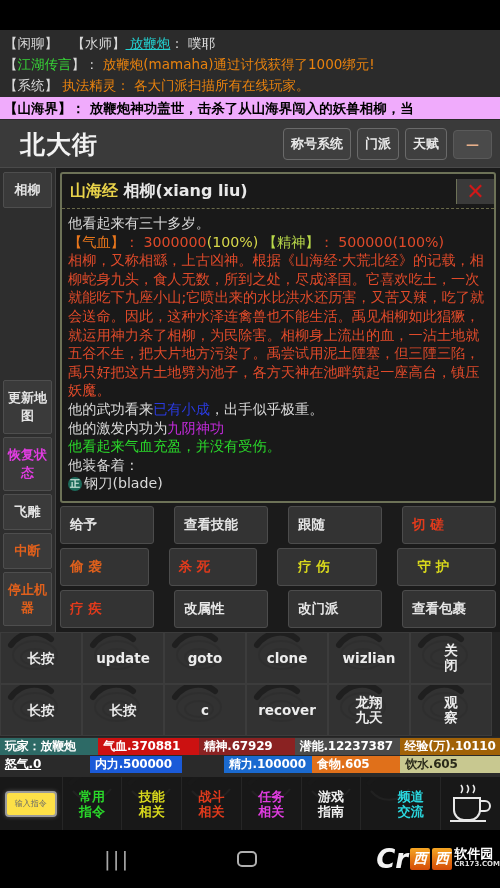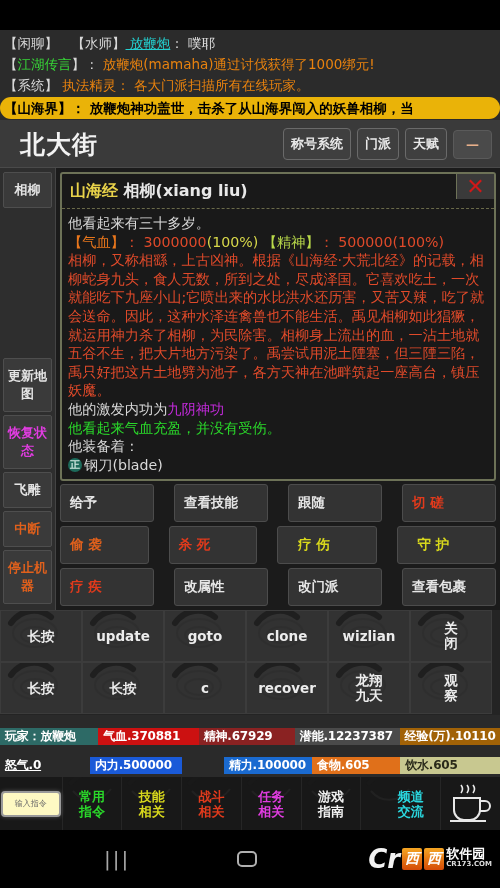--- a/index.html
+++ b/index.html
@@ -18,22 +18,22 @@
   .chat {
     background:#2b2b2b; flex:none;
     padding:3px 0 1px 0;
     border-bottom:1px solid #3a3a3a;
   }
   .chat-line {
     font-size:13.5px; line-height:21px; white-space:nowrap;
     padding:0 4px; overflow:hidden; letter-spacing:0px;
   }
   .chat-line.banner {
-    background:#eab308; color:#000; font-weight:bold;
-    line-height:22px; margin-top:1px;border-radius:11px;
+    background:#f0abfc; color:#000; font-weight:bold;
+    line-height:22px; margin-top:1px;
   }
   .cy { color:#24d0d0; text-decoration:underline; }
   .wh { color:#d8d8d8; }
   .gr { color:#37d837; }
   .or { color:#e8820e; }
 
   
   .titlebar {
     flex:none; height:47px; background:#3a3a3a;
     display:flex; align-items:center; padding:0 8px;
@@ -65,21 +65,21 @@
 
   
   .center { flex:1; display:flex; flex-direction:column; min-width:0; background:#1b1b1b; }
 
   
   .panel {
     margin:4px 4px 0 4px; background:#191919;
     border:2px solid #6d7257; border-radius:3px;
     display:flex; flex-direction:column; min-height:0; flex:1;
   }
-  .panel-head { display:flex; align-items:flex-start; border-bottom:1px dashed #6a6a4a; }
+  .panel-head { display:flex; align-items:center; border-bottom:1px dashed #6a6a4a; }
   .panel-title { flex:1; padding:7px 8px 6px 8px; font-size:16px; font-weight:bold; color:#e8e8e8; }
   .panel-title .sjg { color:#e8d24a; }
   .closebox {
     width:38px; border-left:1px solid #6d7257; background:#3a3a3a;
     display:flex; align-items:center; justify-content:center;
     color:#d01818; font-size:22px; font-weight:bold;
   }
   .panel-body { padding:5px 6px 4px 6px; overflow:hidden; flex:1; }
   .desc { font-size:14.2px; line-height:18.6px; color:#d9d9d9; }
   .desc .lore { color:#e04a2a; }
@@ -118,21 +118,21 @@
     background:#323232; border:1px solid #3c3c3c;
     color:#ececec; font-size:13.5px; font-weight:bold;
     height:52px; display:flex; align-items:center; justify-content:center;
     text-align:center; line-height:15px;
   }
   .cbtn .swirl { position:absolute; left:6px; top:-14px; opacity:.55; }
   .cbtn .lbl { position:relative; z-index:2; }
 
   
   .stats { flex:none; background:#2a2a2a; padding:1px 0 2px 0; }
-  .srow { display:flex; height:29px; align-items:flex-end; }
+  .srow { display:flex; height:18px; align-items:flex-start; }
   .chip {
     color:#fff; font-size:12px; font-weight:bold;
     display:flex; align-items:center; padding:0 5px; white-space:nowrap;
     overflow:hidden; letter-spacing:-.2px;
   }
 
   
   .btmnav { flex:none; height:54px; display:flex; background:#181818; border-top:1px solid #2a2a2a; }
   .nv {
     flex:1; position:relative; overflow:hidden;
@@ -146,33 +146,33 @@
   .nv.c-yellow  { color:#d8d81c; }
   .nv.c-red     { color:#e03a1c; }
   .nv.c-magenta { color:#e03ce0; }
   .nv.c-white   { color:#f0f0f0; }
   .nv.c-cyan    { color:#2ad8e0;padding-left:20px; }
   .cmdinput {
     flex:1.05; display:flex; align-items:center; justify-content:center;
     border-right:1px solid #262626; background:#181818;
   }
   .cmdinput .fld {
-    width:60px; height:26px; border:2px solid #9a9a9a; border-radius:4px;
-    background:#fef9c3; color:#6a6a6a; font-size:8px;
+    width:52px; height:26px; border:2px solid #9a9a9a; border-radius:4px;
+    background:#fde047; color:#6a6a6a; font-size:8px;
     display:flex; align-items:center; justify-content:center;
     box-shadow:0 0 4px rgba(255,255,255,.25);
   }
   .cupwrap { flex:1; display:flex; align-items:center; justify-content:center; }
 
   
   .androidnav { flex:none; height:58px; background:#000; display:flex; align-items:center; position:relative; }
   .nav-recent { position:absolute; left:104px; color:#a8a8a8; font-size:20px; letter-spacing:2px; }
   .nav-home  { position:absolute; left:237px; width:20px; height:16px;
                border:2px solid #b0b0b0; border-radius:5px; }
-  .wm { position:absolute; right:8px; top:50%; transform:translateY(-50%);
+  .wm { position:absolute; right:0; top:50%; transform:translateY(-50%);
         display:flex; align-items:center; gap:2px; }
   .wm .cr { color:#f2f2f2; font-size:26px; font-weight:bold; font-style:italic; line-height:1; }
   .wm .xi { background:linear-gradient(#f5a623,#d44a06); color:#fff; font-size:14px; font-weight:bold;
             padding:2px 3px; border-radius:2px; font-style:italic; }
   .wm .tx { color:#fff; font-size:13px; font-weight:bold; line-height:11px; }
   .wm .tx small { display:block; font-size:7px; color:#ddd; }
 </style>
 </head>
 <body>
 
@@ -224,20 +224,23 @@
           <div class="desc">
             <div>他看起来有三十多岁。</div>
             <div>
               <span class="hp-l">【气血】</span><span class="hp-v">：</span>
               <span class="hp-v">3000000</span><span class="pct">(100%)</span>
               <span class="sp-l">【精神】</span><span class="hp-v">：</span>
               <span class="hp-v">500000</span><span class="hp-v">(100%)</span>
             </div>
             <div class="lore">相柳，又称相繇，上古凶神。根据《山海经·大荒北经》的记载，相柳蛇身九头，食人无数，所到之处，尽成泽国。它喜欢吃土，一次就能吃下九座小山;它喷出来的水比洪水还历害，又苦又辣，吃了就会送命。因此，这种水泽连禽兽也不能生活。禹见相柳如此猖獗，就运用神力杀了相柳，为民除害。相柳身上流出的血，一沾土地就五谷不生，把大片地方污染了。禹尝试用泥土陻塞，但三陻三陷，禹只好把这片土地劈为池子，各方天神在池畔筑起一座高台，镇压妖魔。</div>
             <div>
+              <span>他的武功看来</span><span class="blue">已有小成</span><span>，出手似乎极重。</span>
+            </div>
+            <div>
               <span>他的激发内功为</span><span class="purple">九阴神功</span>
             </div>
             <div class="green">他看起来气血充盈，并没有受伤。</div>
             <div>他装备着：</div>
             <div class="eqitem">
               <span class="badge-zheng">正</span>
               <span>钢刀(blade)</span>
             </div>
           </div>
         </div>

